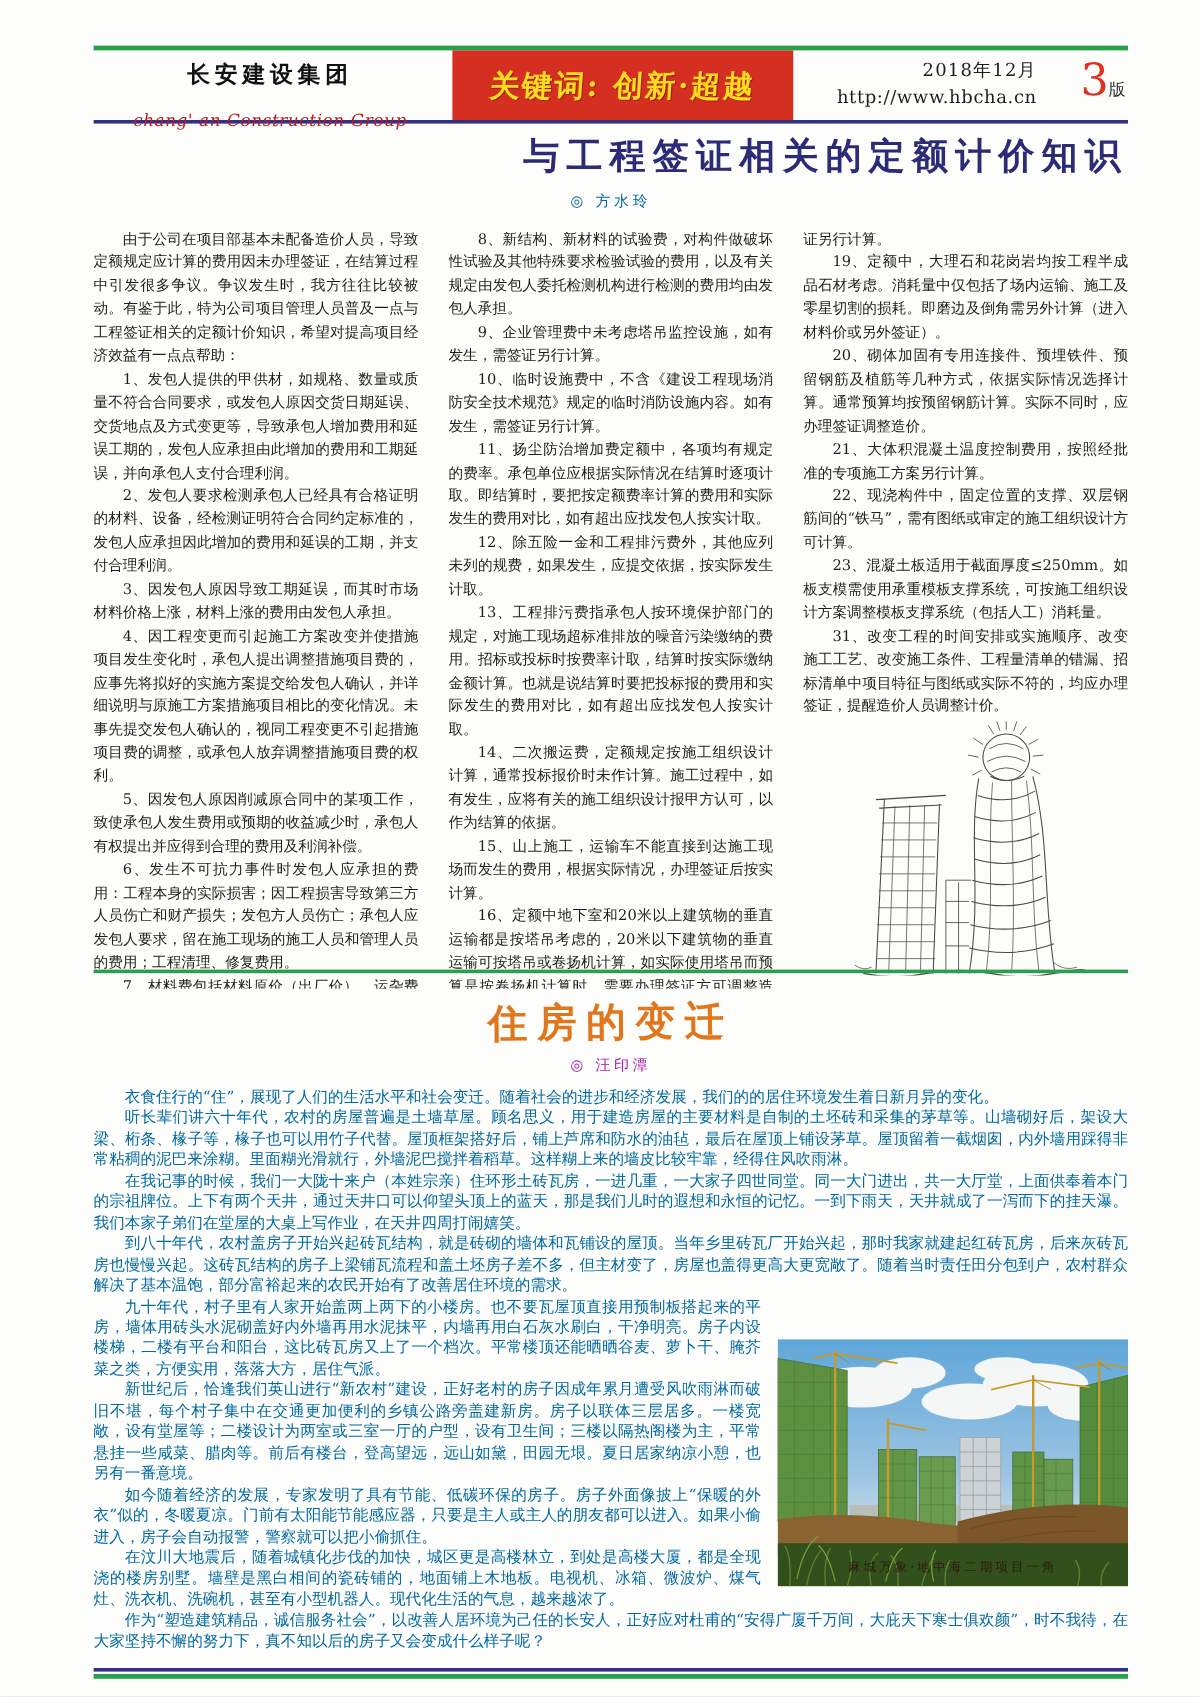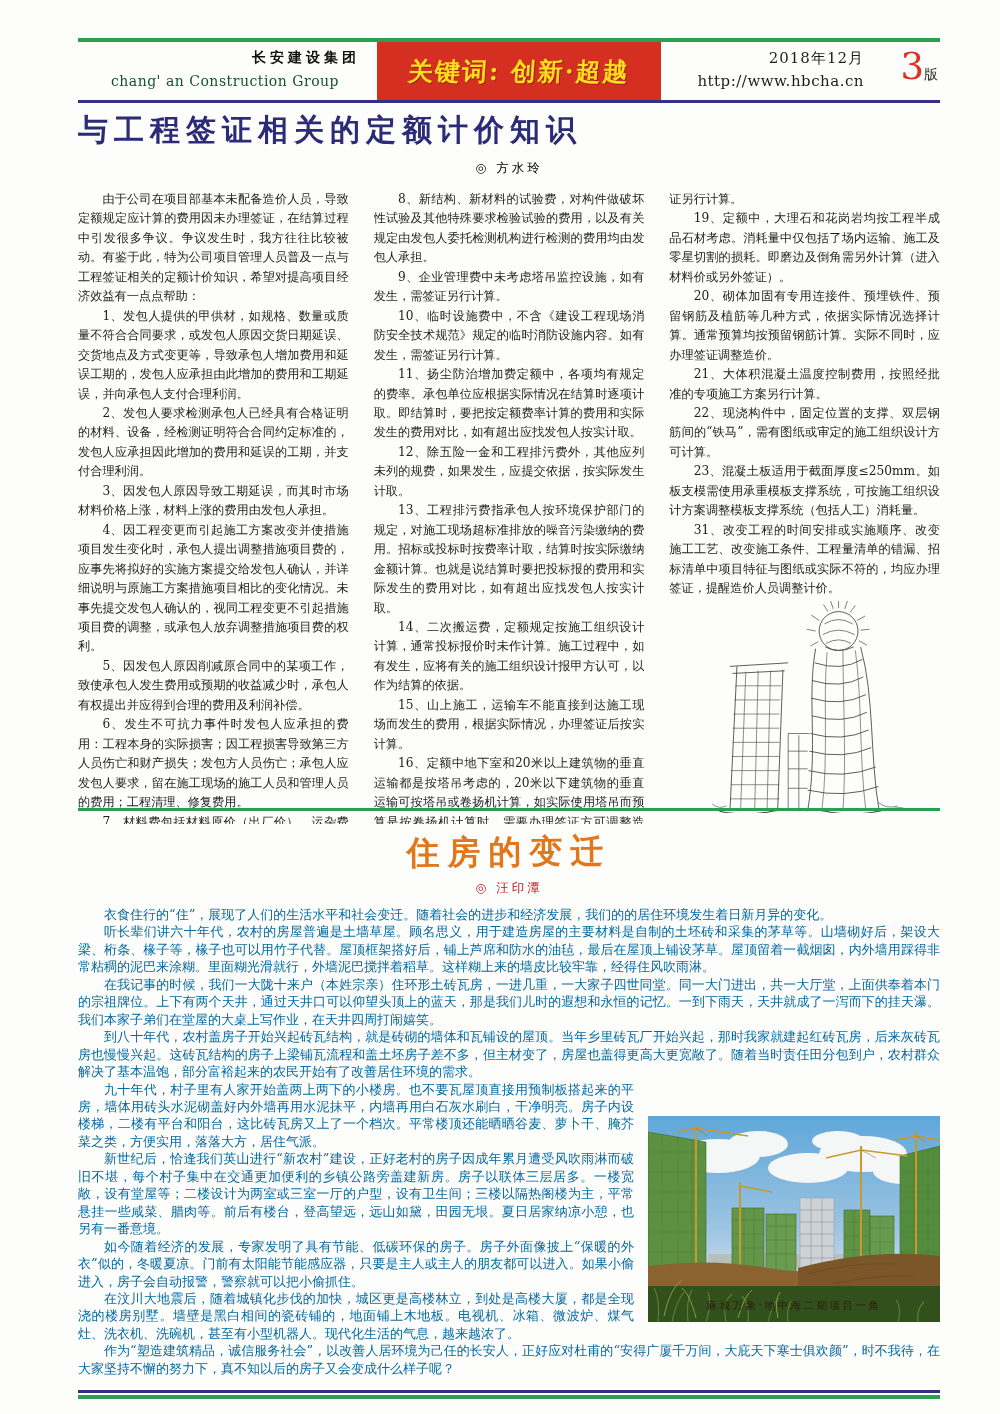--- a/index.html
+++ b/index.html
@@ -3,49 +3,49 @@
 <meta charset="utf-8">
 <style>
   html,body{margin:0;padding:0;background:#e8e8e4;}
   .page{width:1000px;height:1414px;background:#fdfdfb;position:relative;overflow:hidden;
         font-family:"DejaVu Serif","Liberation Serif",serif;color:#1d1d1d;margin:0 auto;
         box-shadow:0 0 6px rgba(0,0,0,.25);}
   
   .masthead{position:absolute;left:78px;top:38px;width:862px;height:58px;
             border-top:4px solid #2aa04e;border-bottom:3px solid #343086;}
   .mast-left{position:absolute;left:12px;top:7px;width:270px;text-align:center;}
-  .org-cn{font-size:14px;font-weight:bold;letter-spacing:4px;color:#111;text-align:right;}
-  .org-en{font-size:14px;margin-top:6px;letter-spacing:.5px;color:#14532d;}
+  .org-cn{font-size:19px;font-weight:bold;letter-spacing:4px;color:#111;}
+  .org-en{font-size:14px;margin-top:18px;letter-spacing:.5px;color:#b91c1c;font-style:italic;}
   .keyword-box{position:absolute;left:299px;top:0;width:284px;height:58px;background:#d42f21;
                display:flex;align-items:center;justify-content:center;z-index:2;}
   .keyword-box span{color:#ffdd1e;font-size:25px;font-weight:bold;letter-spacing:2px;
                     transform:skewX(-4deg);text-shadow:1px 1px 0 rgba(120,20,10,.6);}
   .mast-right{position:absolute;right:76px;top:7px;width:230px;text-align:right;}
   .mast-date{font-size:15px;letter-spacing:1px;}
   .mast-url{font-size:15px;margin-top:4px;letter-spacing:.5px;}
   .page-num{position:absolute;right:2px;top:6px;white-space:nowrap;}
   .page-num .num{color:#e03020;font-size:37px;line-height:1;font-weight:500;}
   .page-num .ban{color:#2c2c2c;font-size:14px;}
   
   .article1{position:absolute;left:78px;top:110px;width:862px;}
-  .article1 h1{margin:0;text-align:left;font-size:30px;letter-spacing:6px;
+  .article1 h1{margin:0;text-align:right;font-size:30px;letter-spacing:6px;
                color:#2b2b78;font-weight:bold;}
-  .byline{text-align:center;font-size:12.5px;margin-top:9px;letter-spacing:3px;color:#000000;}
+  .byline{text-align:center;font-size:12.5px;margin-top:9px;letter-spacing:3px;color:#0369a1;}
   .cols{margin-top:13px;display:flex;gap:25px;height:634px;overflow:hidden;}
   .col{flex:1;overflow:hidden;}
   .col p{margin:0;font-size:12.2px;line-height:19.45px;text-align:justify;text-indent:2em;color:#1d1d1d;}
   .col p.cont{text-indent:0;}
   .sketch{display:block;margin:2px auto 0;}
   
   .divider{position:absolute;left:78px;top:808px;width:862px;height:3px;background:#2aa04e;}
   
   .article2{position:absolute;left:78px;top:830px;width:862px;}
   .article2 h2{margin:0;text-align:center;font-size:33px;letter-spacing:8px;color:#e0771c;
                font-weight:bold;transform:rotate(-.6deg);}
-  .byline2{text-align:center;font-size:12.5px;margin-top:5px;letter-spacing:3px;color:#b91c1c;}
+  .byline2{text-align:center;font-size:12.5px;margin-top:5px;letter-spacing:3px;color:#a21caf;}
   .a2body{margin-top:9px;height:478px;overflow:hidden;}
   .a2body p{margin:0;font-size:13px;line-height:17.45px;text-align:justify;text-indent:2em;color:#0369a1;}
   .photo-float{float:right;width:292px;height:206px;margin:35px 0 6px 14px;position:relative;}
   .photo-float svg{display:block;}
   
   .footer{position:absolute;left:78px;top:1390px;width:862px;}
   .footer .navy{height:2.5px;background:#343086;margin-bottom:2.5px;}
   .footer .green{height:3.5px;background:#2aa04e;}
 </style>
 </head>

